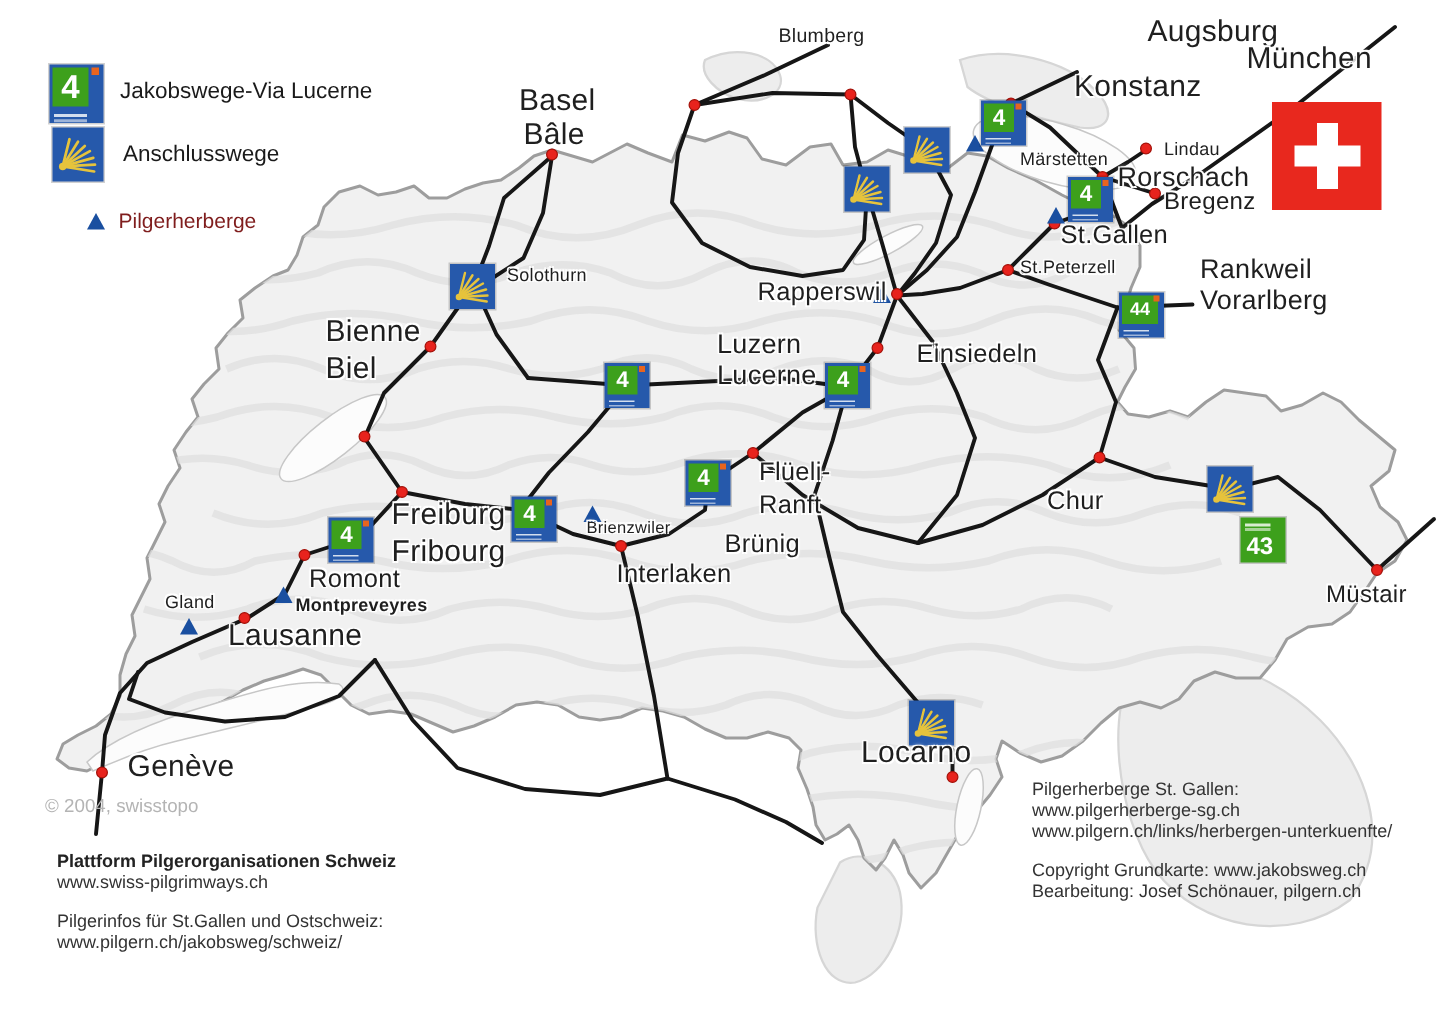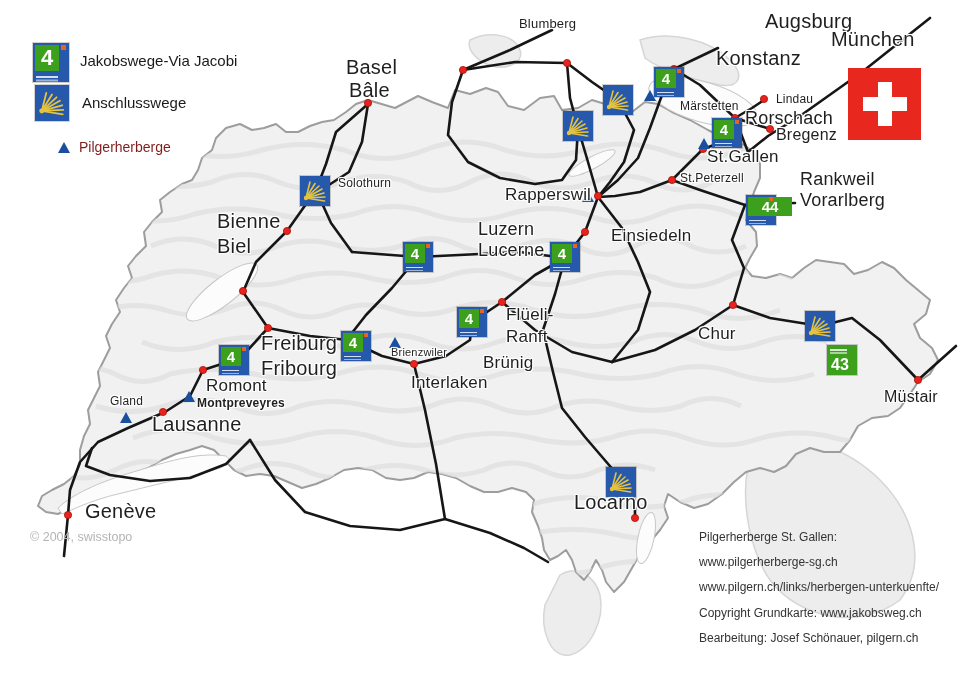--- a/index.html
+++ b/index.html
@@ -13,21 +13,21 @@
   #routes-layer polyline{fill:none;stroke:#161616;stroke-width:2.6;stroke-linejoin:round;stroke-linecap:round;}
   #dots-layer circle{fill:#e8231d;stroke:#a31109;stroke-width:.8;}
   #overlays{position:absolute;left:0;top:0;width:970px;height:690px;}
   .maplabel{position:absolute;color:#1f1f1f;white-space:nowrap;letter-spacing:.2px;
     text-shadow:-1px -1px 0 #fff,1px -1px 0 #fff,-1px 1px 0 #fff,1px 1px 0 #fff,0 0 3px #fff;}
   .tri{position:absolute;width:0;height:0;border-left:6.5px solid transparent;border-right:6.5px solid transparent;border-bottom:11px solid #1a4fa0;}
   .shell{position:absolute;width:30px;height:30px;background:#2659ab;box-shadow:0 0 0 1px rgba(0,0,0,.18);}
   .shell svg{position:absolute;left:0;top:0;width:100%;height:100%;}
   .sign{position:absolute;width:30px;height:30px;background:#2659ab;box-shadow:0 0 0 1px rgba(0,0,0,.18);}
   .sign .g{position:absolute;left:2px;top:2px;width:20px;height:19px;background:#3da01c;color:#fff;font-weight:700;font-size:15px;line-height:19px;text-align:center;}
-  .sign.v44 .g{width:44px;font-size:15px;}
+  .sign.v44 .g{width:24px;font-size:12px;}
   .sign .odot{position:absolute;right:3px;top:2px;width:4px;height:4px;background:#e8641e;}
   .sign .bars{position:absolute;left:3px;bottom:4px;width:17px;height:1.5px;background:rgba(255,255,255,.8);box-shadow:0 3px 0 rgba(255,255,255,.55);}
   .sign.v43{background:#3da01c;}
   .sign.v43 .num{position:absolute;left:4px;bottom:1px;color:#fff;font-weight:700;font-size:16px;}
   .sign.v43 .bars{bottom:auto;top:4px;}
   
   #legend{position:absolute;left:33px;top:43px;width:280px;height:130px;}
   #legend .lgsign{position:absolute;left:0;top:0;width:36px;height:39px;background:#2659ab;box-shadow:0 0 0 1px rgba(0,0,0,.18);}
   #legend .lgsign .g{position:absolute;left:2px;top:2px;width:24px;height:26px;background:#3da01c;color:#fff;font-weight:700;font-size:22px;line-height:26px;text-align:center;}
   #legend .lgsign .odot{position:absolute;right:3px;top:2px;width:5px;height:5px;background:#e8641e;}
@@ -42,21 +42,21 @@
   #flag{position:absolute;left:848px;top:68px;width:73px;height:72px;background:#e8281e;}
   #flag .cv{position:absolute;left:29.5px;top:14px;width:14px;height:44px;background:#fff;}
   #flag .ch{position:absolute;left:14.5px;top:29px;width:44px;height:14px;background:#fff;}
   
   .swisstopo{position:absolute;left:30px;top:530px;color:#b4b4b4;font-size:12.5px;}
   #foot-left{position:absolute;left:38px;top:567px;font-size:12px;line-height:14px;color:#333;}
   #foot-left p{margin:0;}
   #foot-left .gap{margin-top:12px;}
   #foot-left .b{font-weight:700;color:#222;}
   #foot-right{position:absolute;left:688px;top:519px;font-size:12px;line-height:14px;color:#333;}
-  #foot-right p{margin:11px;}
+  #foot-right p{margin:0;}
   #foot-right .gap{margin-top:12px;}
 </style>
 </head>
 <body>
 
 <div id="stage">
 
   <svg id="map-svg" viewBox="0 0 970 690">
     <defs>
       <clipPath id="chclip">
@@ -316,21 +316,21 @@
       <div class="maplabel" style="left: 884px; top: 388px; font-size: 16px;">Müstair</div>
       <div class="maplabel" style="left: 574px; top: 491px; font-size: 20px;">Locarno</div>
     </div>
 
   <div id="legend">
     <div class="lgsign">
       <span class="g">4</span>
       <span class="odot"></span>
       <span class="bars"></span>
     </div>
-    <div class="t1">Jakobswege-Via Jacobi</div>
+    <div class="t1">Jakobswege-Via Lucerne</div>
     <div class="lgshell">
       <svg viewBox="0 0 30 30">
           <g stroke="#e6c33c" stroke-width="1.6" stroke-linecap="round">
         <line x1="6" y1="22" x2="10" y2="6"></line>
             <line x1="6" y1="22" x2="15" y2="7.5"></line>
         <line x1="6" y1="22" x2="19" y2="10"></line>
             <line x1="6" y1="22" x2="22" y2="13"></line>
         <line x1="6" y1="22" x2="24" y2="17"></line>
             <line x1="6" y1="22" x2="25" y2="21"></line>
         <line x1="6" y1="22" x2="24.5" y2="25"></line>
@@ -343,20 +343,26 @@
     <div class="t3">Pilgerherberge</div>
   </div>
 
   <div id="flag">
     <div class="cv"></div>
     <div class="ch"></div>
   </div>
 
   <div class="swisstopo">© 2004, swisstopo</div>
 
+  <div id="foot-left">
+    <p class="b">Plattform Pilgerorganisationen Schweiz</p>
+    <p>www.swiss-pilgrimways.ch</p>
+    <p class="gap">Pilgerinfos für St.Gallen und Ostschweiz:</p>
+    <p>www.pilgern.ch/jakobsweg/schweiz/</p>
+  </div>
   <div id="foot-right">
     <p>Pilgerherberge St. Gallen:</p>
     <p>www.pilgerherberge-sg.ch</p>
     <p>www.pilgern.ch/links/herbergen-unterkuenfte/</p>
     <p class="gap">Copyright Grundkarte: www.jakobsweg.ch</p>
     <p>Bearbeitung: Josef Schönauer, pilgern.ch</p>
   </div>
 
 </div>
 

